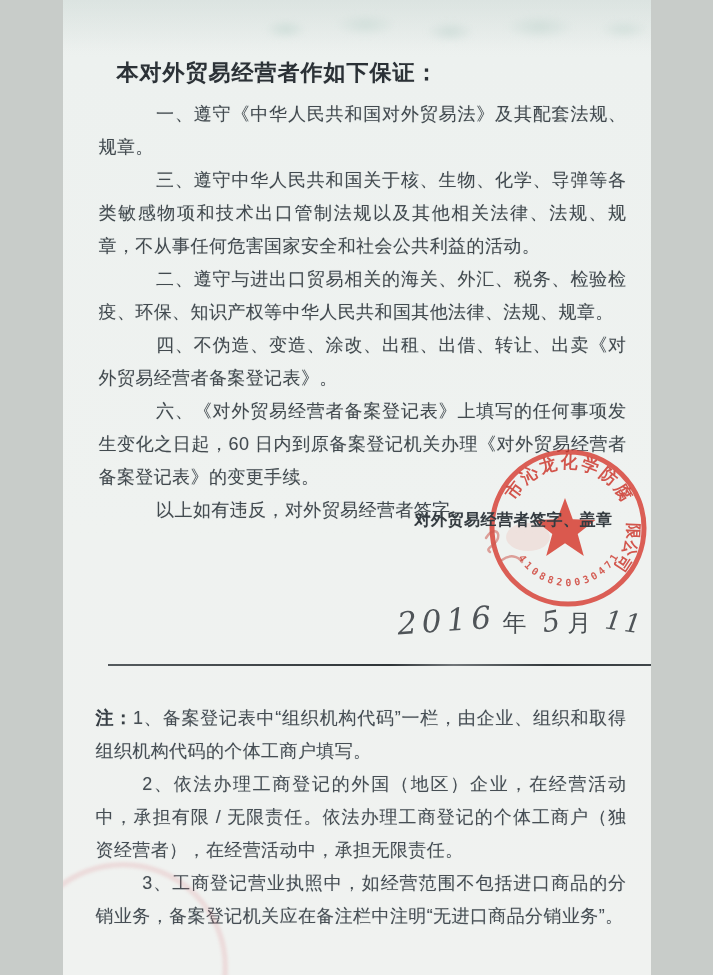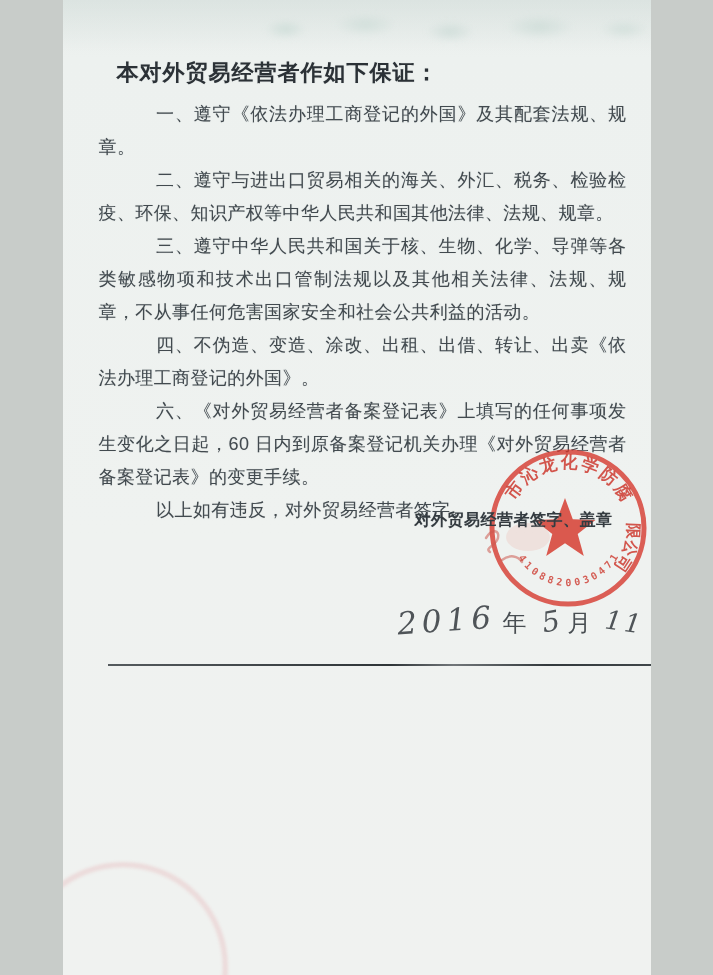--- a/index.html
+++ b/index.html
@@ -65,24 +65,24 @@
 <body>
 
 <div class="page">
 
   <div class="top-shade"></div>
   <div class="ghost"></div>
 
   <h1 class="title">本对外贸易经营者作如下保证：</h1>
 
   <div class="body-text">
-    <p>一、遵守《依法办理工商登记的外国》及其配套法规、规章。</p>
+    <p>一、遵守《中华人民共和国对外贸易法》及其配套法规、规章。</p>
+    <p>三、遵守中华人民共和国关于核、生物、化学、导弹等各类敏感物项和技术出口管制法规以及其他相关法律、法规、规章，不从事任何危害国家安全和社会公共利益的活动。</p>
     <p>二、遵守与进出口贸易相关的海关、外汇、税务、检验检疫、环保、知识产权等中华人民共和国其他法律、法规、规章。</p>
-    <p>三、遵守中华人民共和国关于核、生物、化学、导弹等各类敏感物项和技术出口管制法规以及其他相关法律、法规、规章，不从事任何危害国家安全和社会公共利益的活动。</p>
-    <p>四、不伪造、变造、涂改、出租、出借、转让、出卖《依法办理工商登记的外国》。</p>
+    <p>四、不伪造、变造、涂改、出租、出借、转让、出卖《对外贸易经营者备案登记表》。</p>
     <p>六、《对外贸易经营者备案登记表》上填写的任何事项发生变化之日起，60 日内到原备案登记机关办理《对外贸易经营者备案登记表》的变更手续。</p>
     <p>以上如有违反，对外贸易经营者签字。</p>
   </div>
 
   <svg class="seal" width="200" height="185" viewBox="0 0 200 185">
     <defs>
       <path id="arcTop" d="M 45.6 60.6 A 60 60 0 0 1 154.4 60.6" fill="none"></path>
       <path id="arcRight" d="M 159.8 80.8 A 60 60 0 0 1 146 124.6" fill="none"></path>
       <path id="arcNum" d="M 48.3 112.3 A 58 58 0 0 0 151.7 112.3" fill="none"></path>
     </defs>
@@ -112,16 +112,21 @@
     <span class="d-num d-year">2016</span>
     <span class="d-cjk">年</span>
     <span class="d-num d-month">5</span>
     <span class="d-cjk">月</span>
     <span class="d-num d-day">11</span>
     <span class="d-cjk">日</span>
   </div>
 
   <div class="divider"></div>
 
+  <div class="notes">
+    <p><b class="note-label">注：</b><span>1、备案登记表中“组织机构代码”一栏，由企业、组织和取得组织机构代码的个体工商户填写。</span></p>
+    <p class="ind">2、依法办理工商登记的外国（地区）企业，在经营活动中，承担有限 / 无限责任。依法办理工商登记的个体工商户（独资经营者），在经营活动中，承担无限责任。</p>
+    <p class="ind">3、工商登记营业执照中，如经营范围不包括进口商品的分销业务，备案登记机关应在备注栏中注明“无进口商品分销业务”。</p>
+  </div>
 
   <div class="bleed-circle"></div>
 
 </div>
 
 </body></html>

